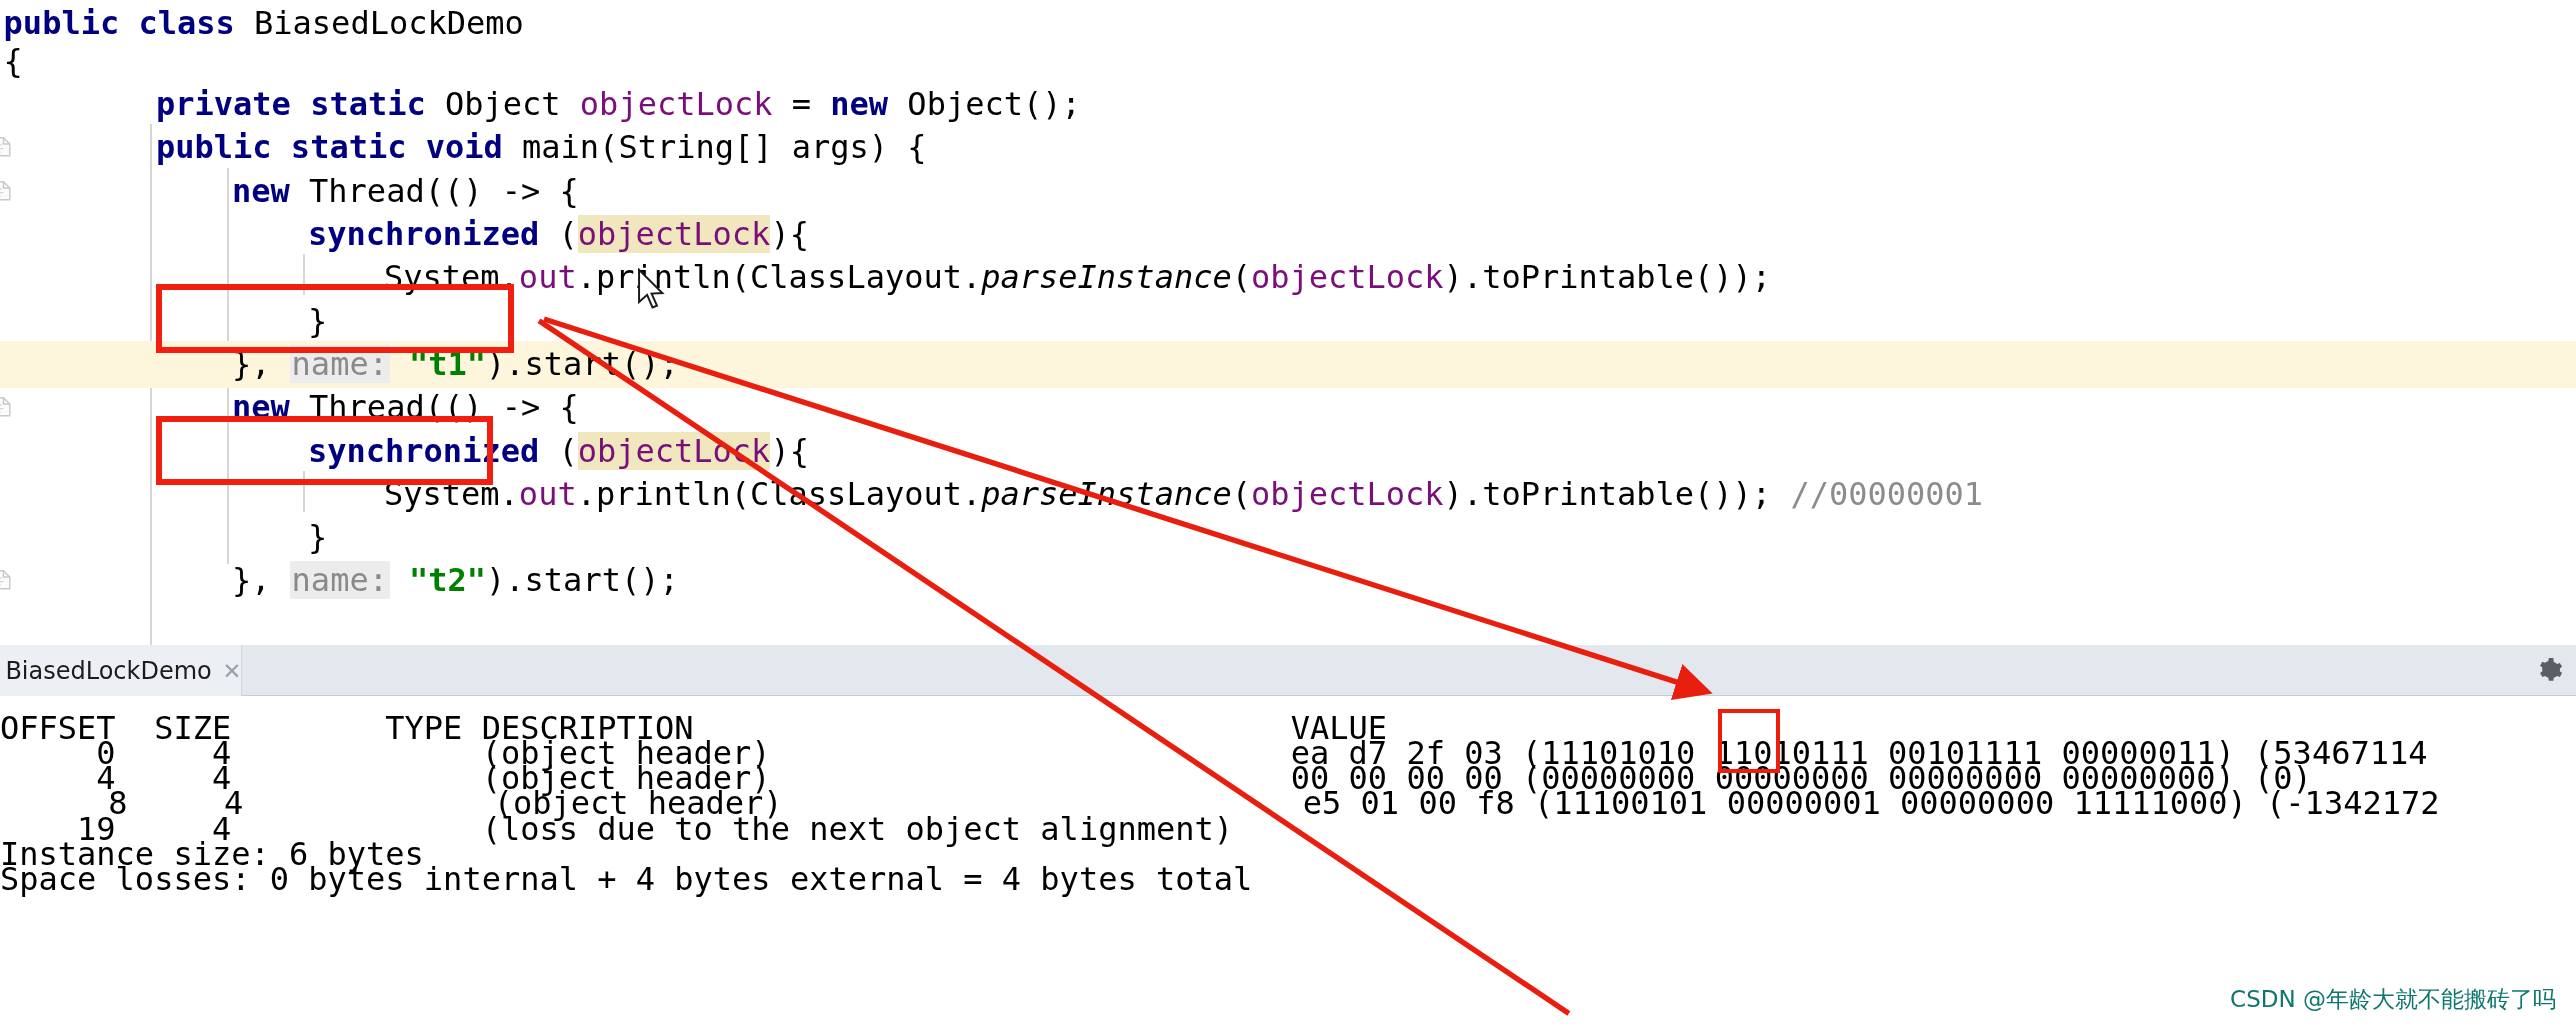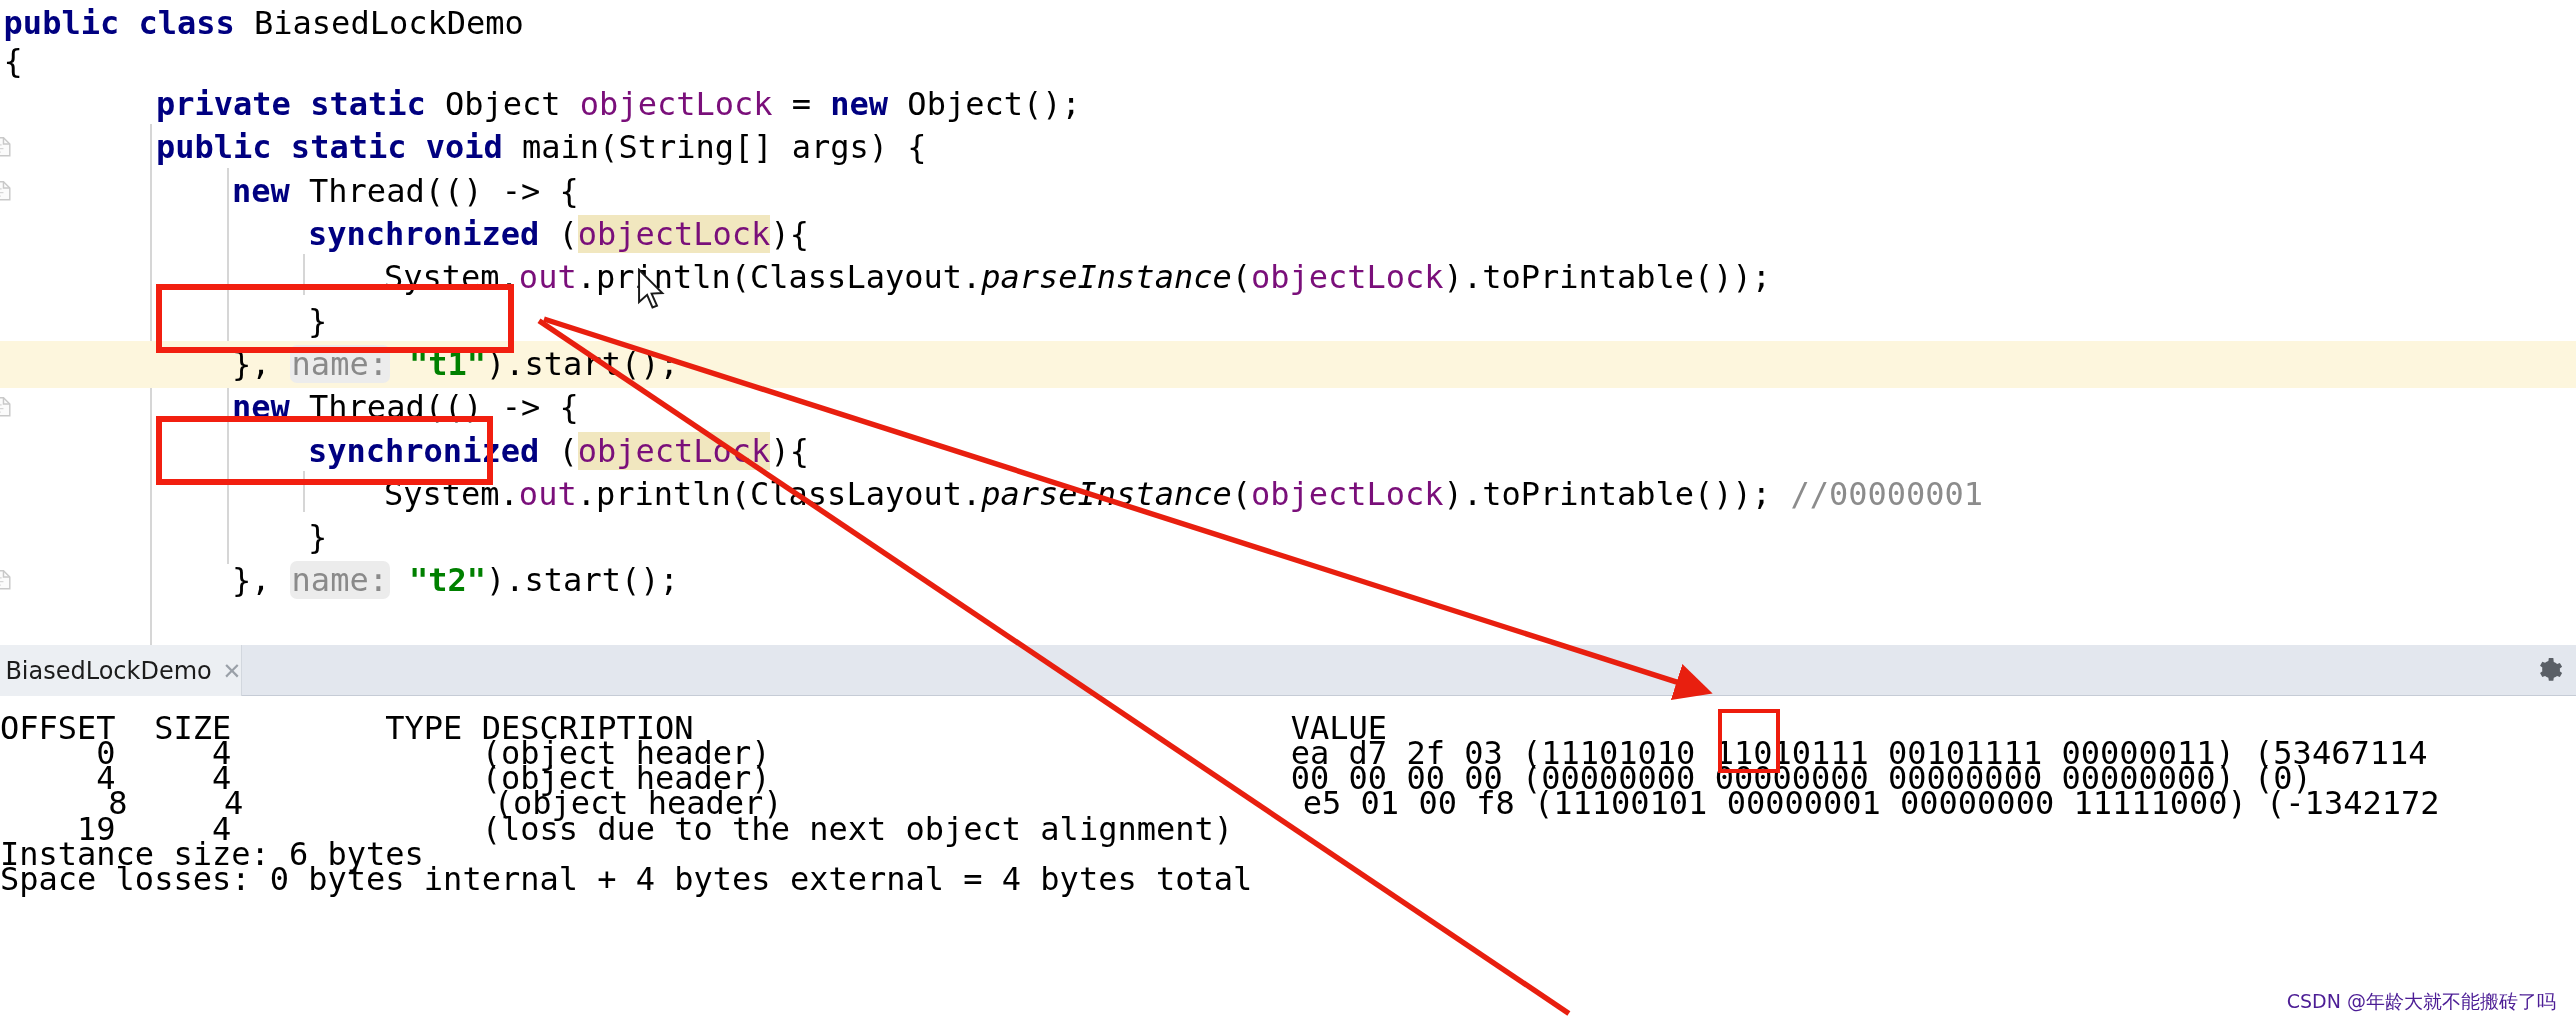--- a/index.html
+++ b/index.html
@@ -32,21 +32,21 @@
   .row-hl{
     position:absolute;left:0;width:2576px;height:47px;background:#fdf6dd;
   }
 
   .kw{color:#000080;font-weight:bold;}
   .fieldv{color:#7a0f7a;}
   .plain{color:#000000;}
   .str{color:#008000;font-weight:bold;}
   .cmt{color:#8c8c8c;}
   .hintp{
-    color:#8a8a8a;background:#ececec;border-radius:7px;padding:0 1.8px;
+    color:#8a8a8a;background:#ececec;border-radius:0;padding:0 1.8px;
   }
   .lockhl{background:#f1e7bf;}
 
   
   .guide{
     position:absolute;width:1.8px;background:#d6d6d6;
   }
 
   
   .redbox{
@@ -100,21 +100,21 @@
     pointer-events:none;
   }
 
   
   #mouse-cursor{position:absolute;}
 
   
   #watermark{
     position:absolute;right:20px;bottom:12.6px;
     font-family:"DejaVu Sans","Liberation Sans",sans-serif;
-    font-size:19px;color:#4c1d95;white-space:nowrap;
+    font-size:23px;color:#0f766e;white-space:nowrap;
   }
 </style>
 </head>
 <body>
 
 <div id="editor">
   <div class="gutter"></div>
   <div id="guides">
       <div class="guide" style="left: 150px; top: 124px; height: 595px;"></div>
       <div class="guide" style="left: 227px; top: 168px; height: 180px;"></div>

